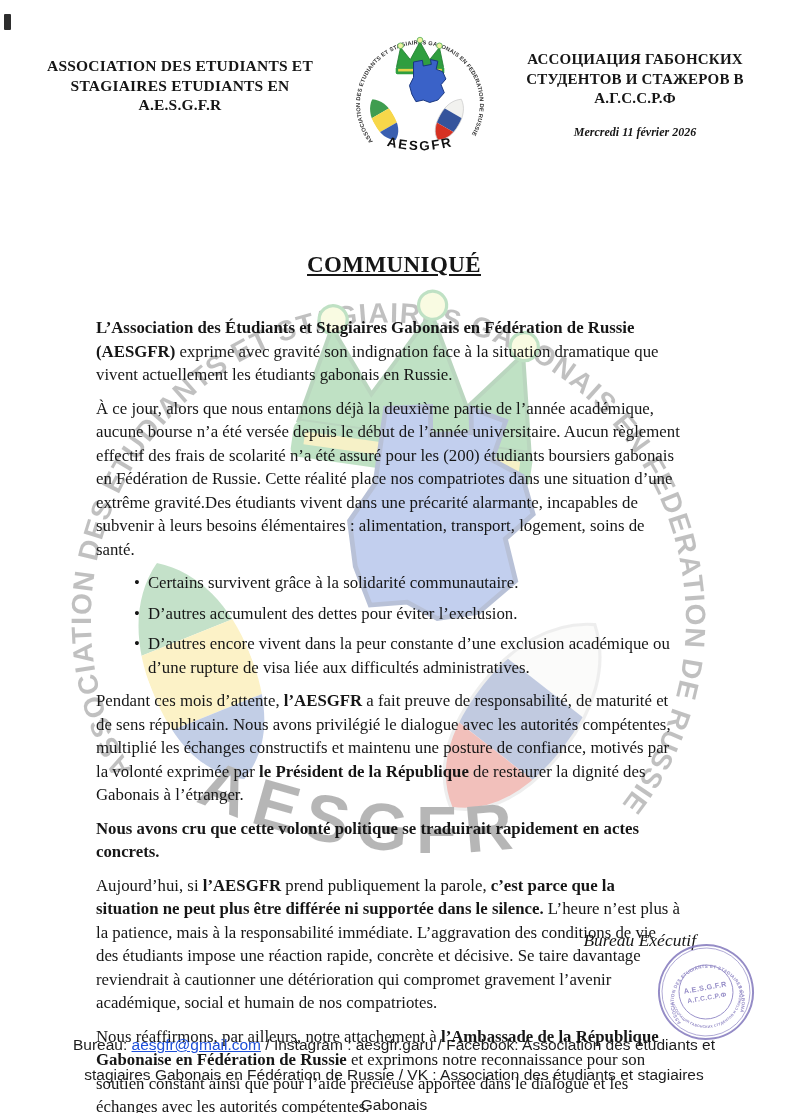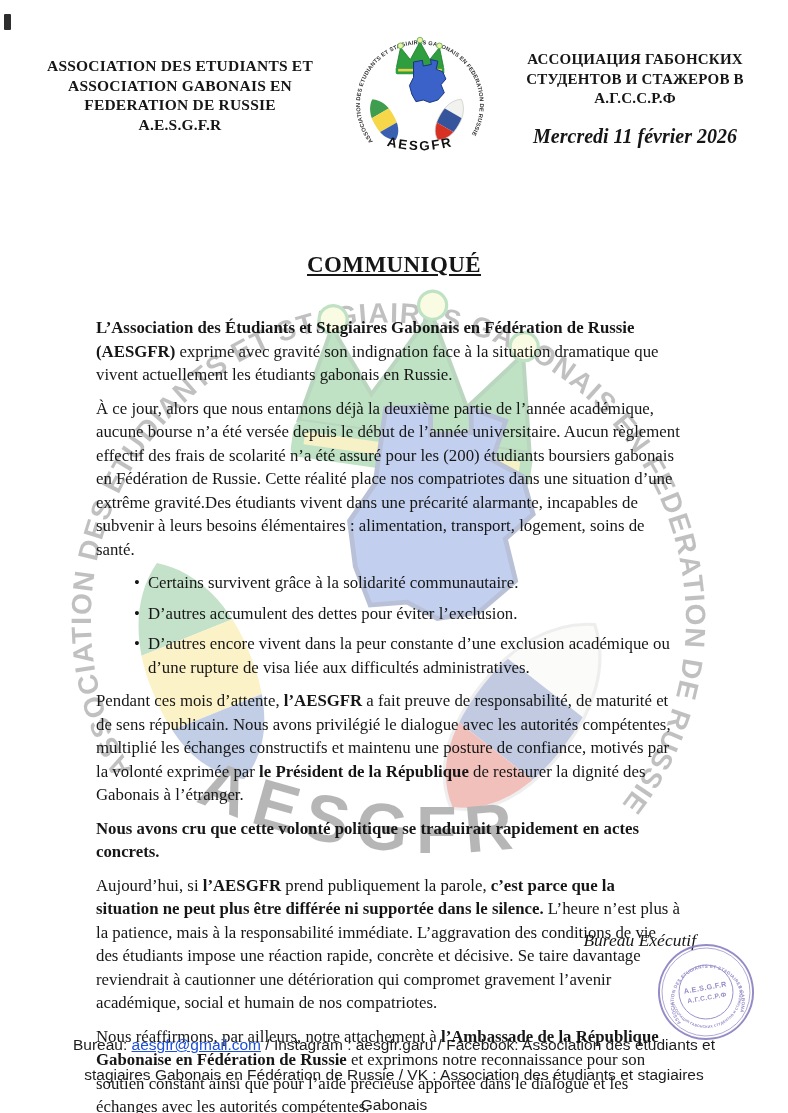--- a/index.html
+++ b/index.html
@@ -9,21 +9,21 @@
   .wm{position:absolute;left:-8px;top:178px;width:804px;height:804px;opacity:.3;
       transform:rotate(8deg);z-index:1;pointer-events:none;}
   .speck{position:absolute;left:4px;top:14px;width:7px;height:16px;background:#2e2e2e;border-radius:1px;}
 
   
   .hdr{display:grid;grid-template-columns:308px 172px 1fr;padding:14px 24px 0 26px;align-items:start;}
   .org{font-weight:bold;text-align:center;font-size:15.5px;line-height:19.5px;letter-spacing:.2px;}
   .org-fr{margin-top:42px;}
   .org-ru{margin-top:36px;font-size:15px;}
   .logo-svg{width:162px;height:164px;display:block;margin:0 auto;}
-  .date{margin-top:16px;text-align:center;font-weight:bold;font-style:italic;font-size:20px;}
+  .date{margin-top:16px;text-align:center;font-weight:bold;font-style:italic;font-size:12px;}
 
   
   .title{margin-top:74px;text-align:center;font-weight:bold;font-size:23px;
          text-decoration:underline;letter-spacing:.4px;}
 
   
   .main{margin:38px 107px 0 96px;font-size:16.8px;line-height:23.5px;}
   .para{margin:0 0 10px 0;}
   .para b{font-weight:bold;}
   .bullets{margin:2px 0 10px 38px;}
@@ -43,22 +43,21 @@
 </head>
 <body>
 
 <div class="page">
 
   <div class="speck"></div>
 
   <div class="hdr layer">
     <div class="org org-fr">
       <div>ASSOCIATION DES ETUDIANTS ET</div>
-      <div>ASSOCIATION GABONAIS EN</div>
-      <div>FEDERATION DE RUSSIE</div>
+      <div>STAGIAIRES ETUDIANTS EN</div>
       <div>A.E.S.G.F.R</div>
     </div>
 
     <div>
       <svg class="logo-svg" viewBox="0 0 200 200">
         <defs>
           <path id="arcT" d="M42,156 A74,74 0 1 1 158,156" fill="none"></path>
           <path id="arcB" d="M48,158 Q100,176 152,158" fill="none"></path>
           <clipPath id="hclip">
             <path d="M18,0 C9,6 5,17 5,29 C5,43 9,53 18,58 C27,53 31,43 31,29 C31,17 27,6 18,0 Z"></path>

